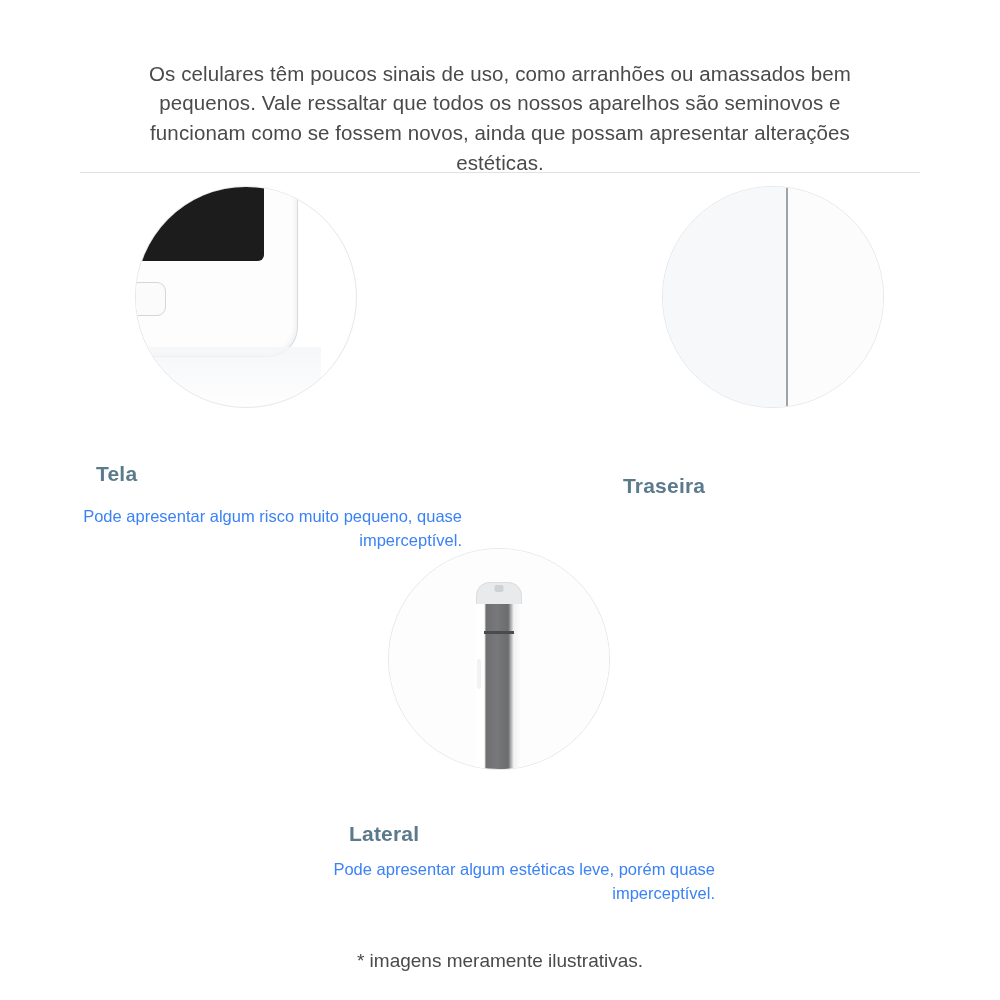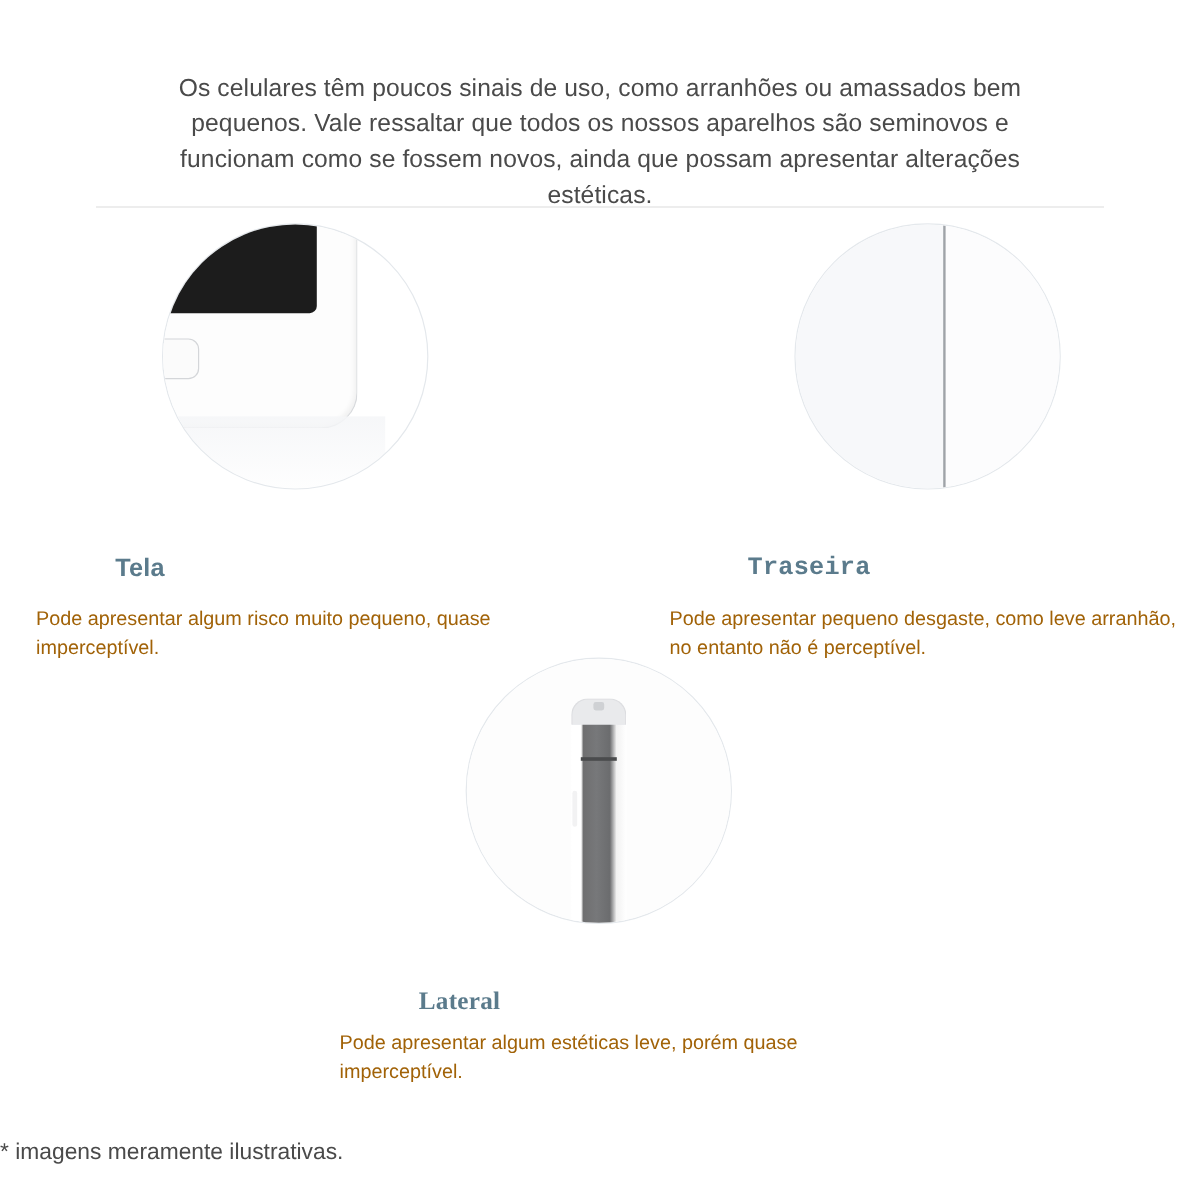--- a/index.html
+++ b/index.html
@@ -182,41 +182,41 @@
   .caption-title {
     position: absolute;
     text-align: left;
     font-size: 21px;
     color: #5b7b8c;
     font-weight: bold;
     letter-spacing: 0.2px;
   }
   .caption-text {
     position: absolute;
-    text-align: left;
+    text-align: right;
     font-size: 16.5px;
     line-height: 1.45;
-    color: #a16207;
+    color: #3b82f6;
   }
 
   .title-tela { top: 462px; left: 96px;  width: 300px; }
   .text-tela  { top: 505px; left: 30px;  width: 432px; }
 
-  .title-tras { top: 462px; left: 623px; width: 300px; font-family: Liberation Mono, monospace; }
+  .title-tras { top: 474px; left: 623px; width: 300px; }
   .text-tras  { top: 505px; left: 558px; width: 432px; }
 
-  .title-lat  { top: 822px; left: 349px; width: 300px; font-family: Liberation Serif, serif; }
+  .title-lat  { top: 822px; left: 349px; width: 300px; }
   .text-lat   { top: 858px; left: 283px; width: 432px; }
 
   .footnote {
     position: absolute;
     top: 950px;
     left: 0;
     width: 1000px;
-    text-align: left;
+    text-align: center;
     font-size: 19px;
     color: #4a4a4a;
   }
 </style>
 </head>
 <body>
 
 <div class="page">
 
   <p class="intro">Os celulares têm poucos sinais de uso, como arranhões ou amassados bem pequenos. Vale ressaltar que todos os nossos aparelhos são seminovos e funcionam como se fossem novos, ainda que possam apresentar alterações estéticas.</p>
@@ -235,21 +235,20 @@
   <div class="caption-text text-tela">Pode apresentar algum risco muito pequeno, quase imperceptível.</div>
 
   <div class="circle circle-tras">
     <div class="tras-art">
       <div class="tras-left"></div>
       <div class="tras-right"></div>
       <div class="tras-line"></div>
     </div>
   </div>
   <div class="caption-title title-tras">Traseira</div>
-  <div class="caption-text text-tras">Pode apresentar pequeno desgaste, como leve arranhão, no entanto não é perceptível.</div>
 
   <div class="circle circle-lat">
     <div class="lat-art">
       <div class="lat-bar"></div>
       <div class="lat-top"></div>
       <div class="lat-notch"></div>
       <div class="lat-seam"></div>
       <div class="lat-btn"></div>
     </div>
   </div>

